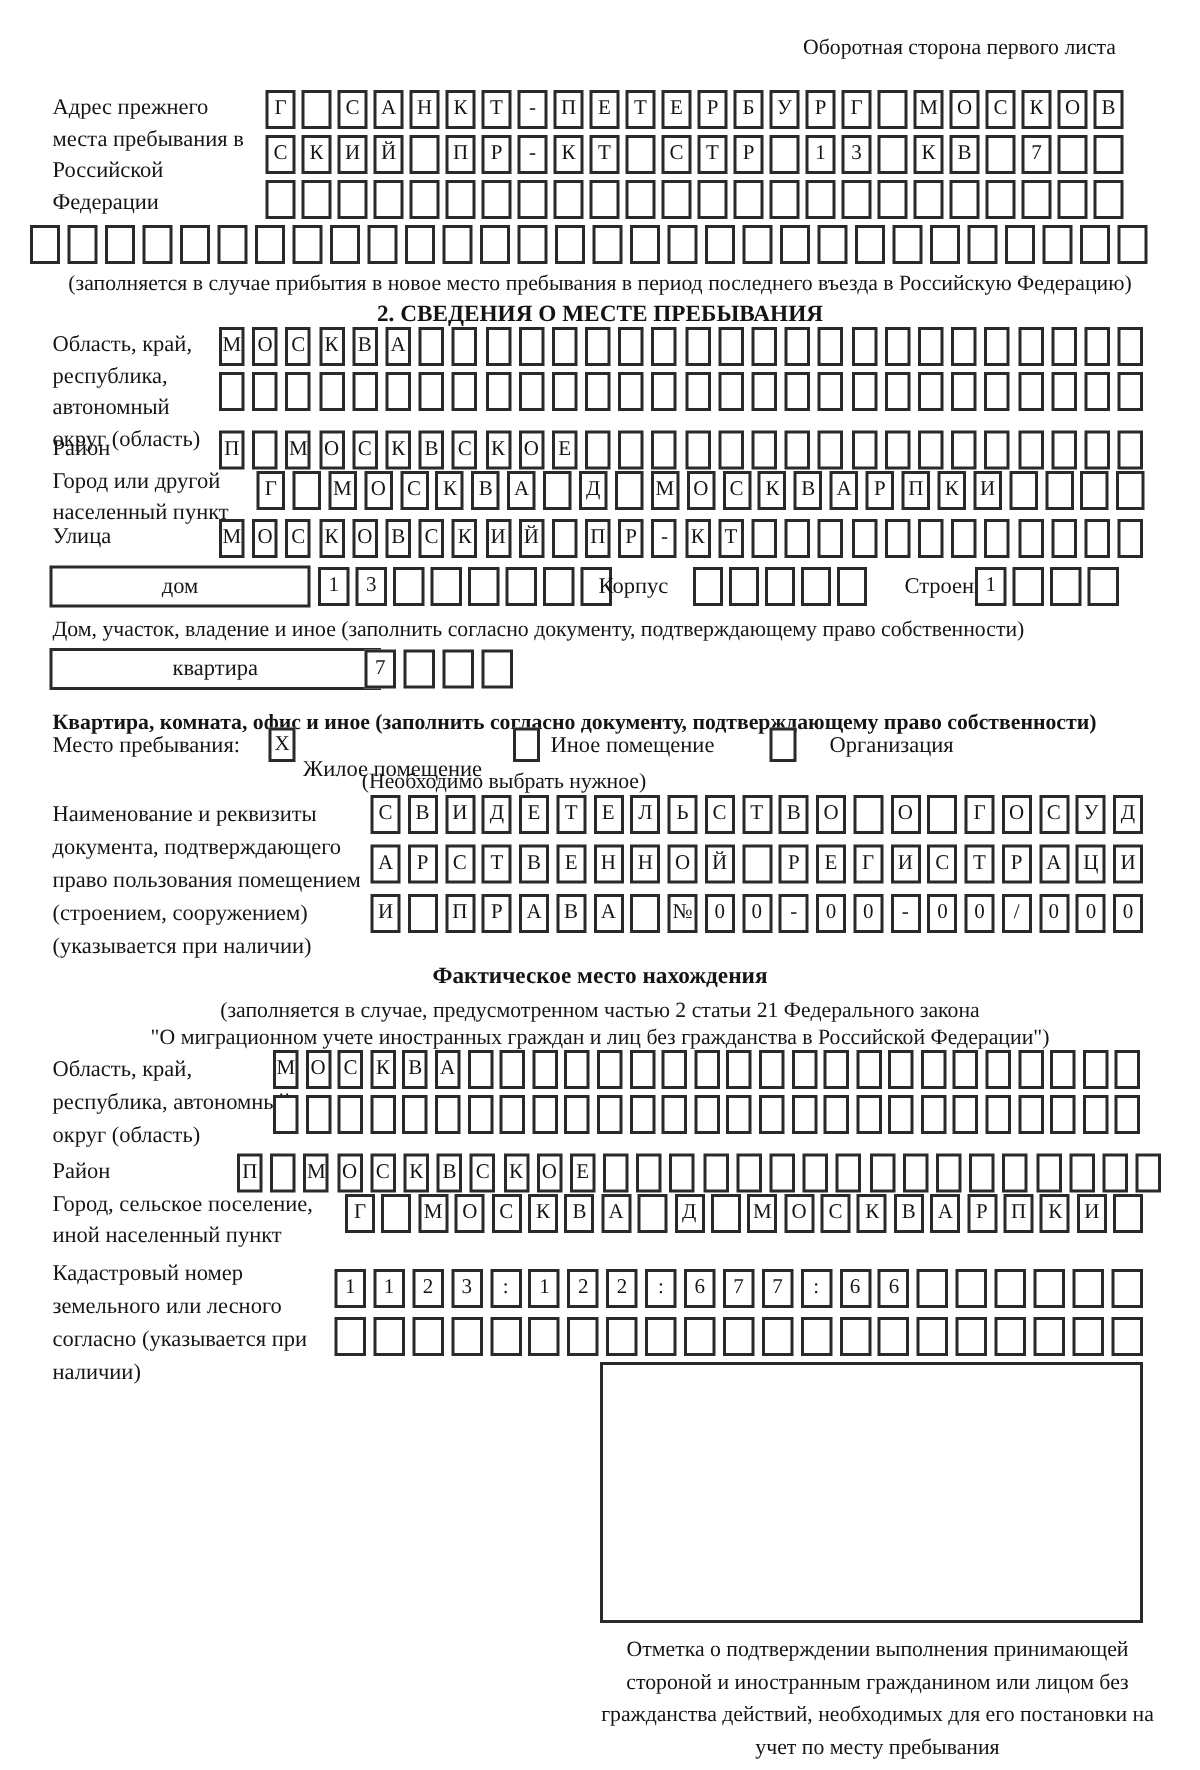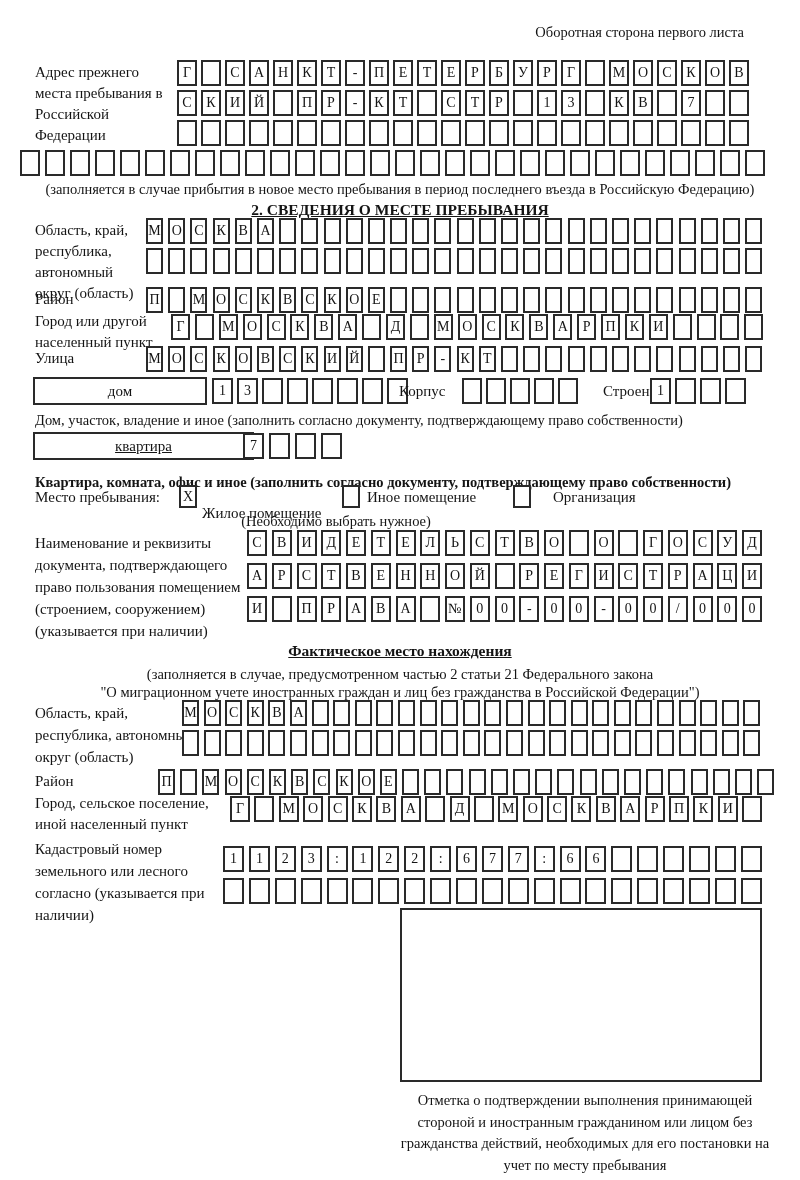--- a/index.html
+++ b/index.html
@@ -5,21 +5,21 @@
   html,body{margin:0;padding:0;background:#e9e9e9;}
   .page{
     position:relative;width:800px;height:1180px;margin:0 auto;
     background:#ffffff;color:#141414;
     font-family:"Liberation Serif","DejaVu Serif",serif;
     overflow:hidden;
   }
   .lbl{position:absolute;font-size:15px;line-height:21px;}
   .cap{position:absolute;font-size:14.5px;white-space:nowrap;}
   .center{left:0;width:100%;text-align:center;white-space:nowrap;}
-  .bold{font-weight:bold;text-decoration:underline;}
+  .bold{font-weight:bold;}
   .cells{position:absolute;display:flex;}
   .cell{
     box-sizing:border-box;flex:none;
     width:var(--cw,20px);height:26px;
     border:2px solid #2a2a2a;background:#fff;
     display:flex;align-items:center;justify-content:center;
     font-size:14px;line-height:1;
   }
   .r-top {--cw:20px;gap:4px;}
   .r-full{--cw:20px;gap:5px;}
@@ -357,21 +357,21 @@
     </div>
   <div class="lbl" style="left:584px;top:381px;margin-left:19px;">Строение</div>
   <div class="cells r-str4" style="left:650px;top:378px;">
       <span class="cell">1</span>
       <span class="cell"></span>
       <span class="cell"></span>
       <span class="cell"></span>
     </div>
   <div class="cap" style="left:35px;top:412px;">Дом, участок, владение и иное (заполнить согласно документу, подтверждающему право собственности)</div>
 
-  <div class="wbox" style="left:33px;top:432px;width:221px;text-decoration:underline;">квартира</div>
+  <div class="wbox" style="left:33px;top:432px;width:221px;">квартира</div>
   <div class="cells r-kv4" style="left:243px;top:433px;">
       <span class="cell">7</span>
       <span class="cell"></span>
       <span class="cell"></span>
       <span class="cell"></span>
     </div>
   <div class="cap" style="left:35px;top:474px;font-weight:bold;">Квартира, комната, офис и иное (заполнить согласно документу, подтверждающему право собственности)</div>
 
   <div class="lbl" style="left:35px;top:487px;">Место пребывания:</div>
   <div class="chk" style="left:179px;top:485px;">X</div>

